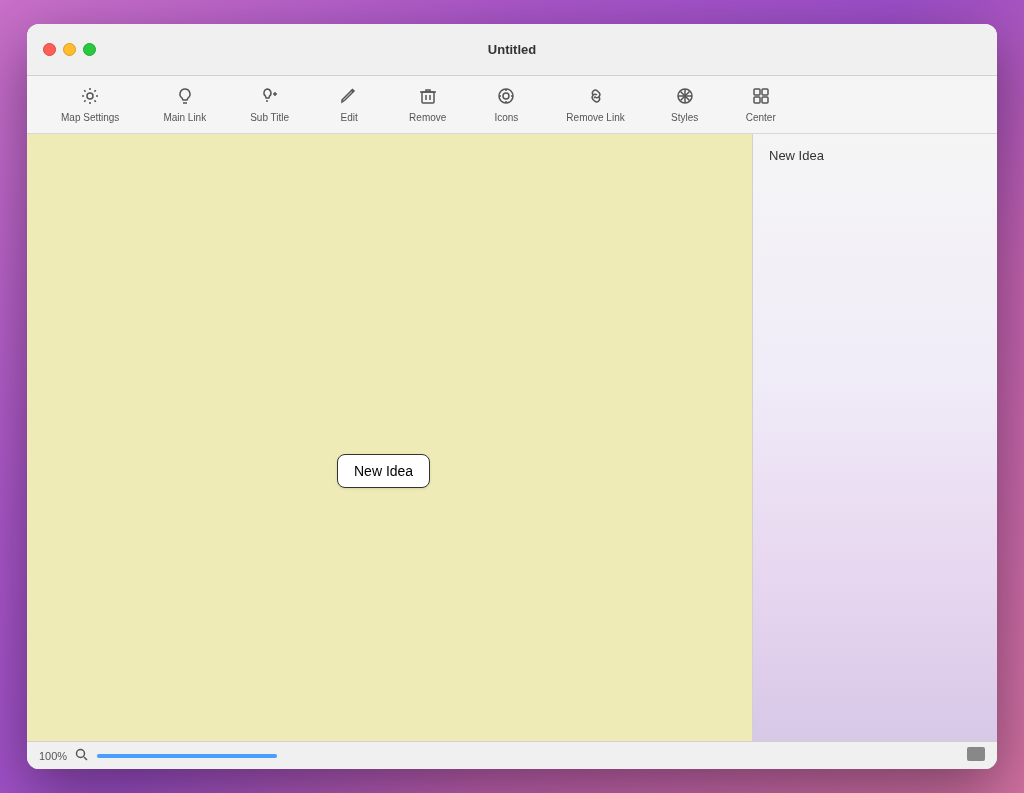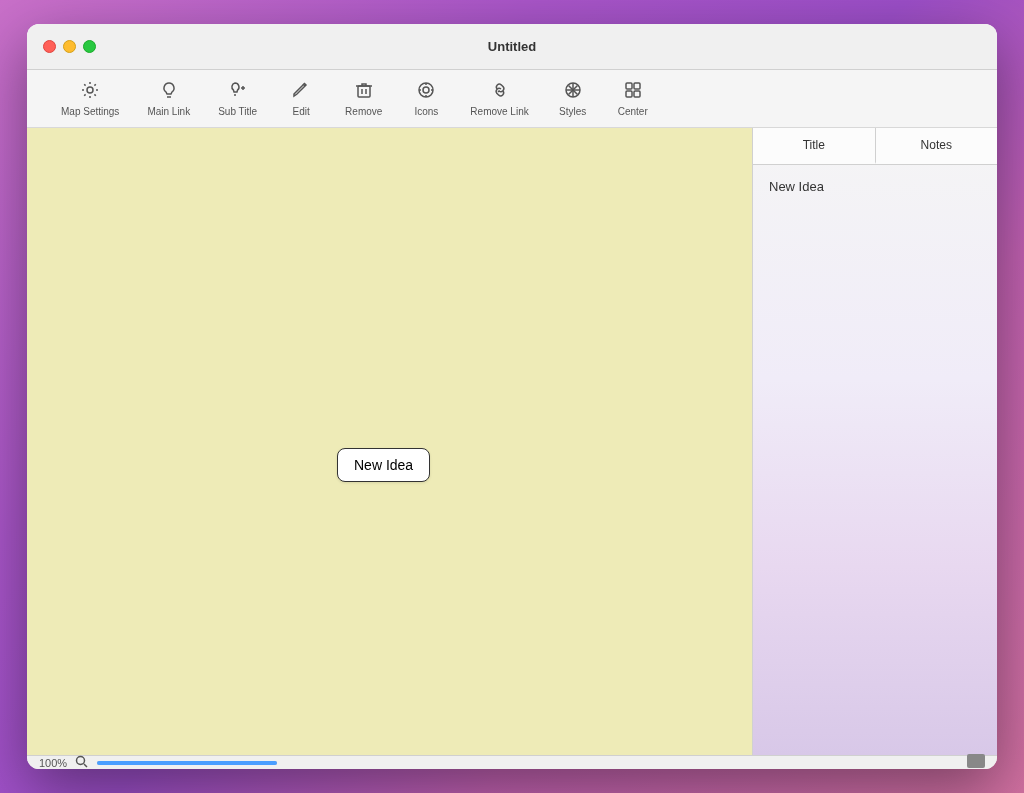--- a/index.html
+++ b/index.html
@@ -20,21 +20,21 @@
       background: #ffffff;
       border-radius: 12px;
       box-shadow: 0 20px 60px rgba(0,0,0,0.4);
       display: flex;
       flex-direction: column;
       overflow: hidden;
     }
 
     
     .titlebar {
-      height: 46px;
+      height: 52px;
       background: #f0f0f0;
       border-bottom: 1px solid #d0d0d0;
       display: flex;
       align-items: center;
       padding: 16px 16px;
       position: relative;
       flex-shrink: 0;
     }
 
     .traffic-lights {
@@ -63,21 +63,21 @@
     }
 
     
     .toolbar {
       height: 58px;
       background: #f5f5f5;
       border-bottom: 1px solid #d8d8d8;
       display: flex;
       align-items: center;
       padding: 0 20px;
-      gap: 0;
+      gap: 16px;
       flex-shrink: 0;
     }
 
     .toolbar-item {
       display: flex;
       flex-direction: column;
       align-items: center;
       justify-content: center;
       gap: 3px;
       padding: 4px 14px;
@@ -164,21 +164,21 @@
     }
 
     .sidebar-entry {
       font-size: 13px;
       color: #333;
       padding: 4px 6px;
     }
 
     
     .statusbar {
-      height: 14px;
+      height: 28px;
       background: #f0f0f0;
       border-top: 1px solid #d0d0d0;
       display: flex;
       align-items: center;
       padding: 0 12px;
       gap: 8px;
       flex-shrink: 0;
     }
 
     .zoom-level {
@@ -339,24 +339,20 @@
 
   </div>
 
   <div class="main-content">
 
     <div class="canvas-area">
       <div class="mind-node" style="left: 310px; top: 320px;">New Idea</div>
     </div>
 
     <div class="sidebar">
-      <div class="sidebar-header">
-        <div class="sidebar-tab">Title</div>
-        <div class="sidebar-tab">Notes</div>
-      </div>
       <div class="sidebar-content">
         <div class="sidebar-entry">New Idea</div>
       </div>
     </div>
 
   </div>
 
   <div class="statusbar">
     <span class="zoom-level">100%</span>
     <span class="zoom-icon">

